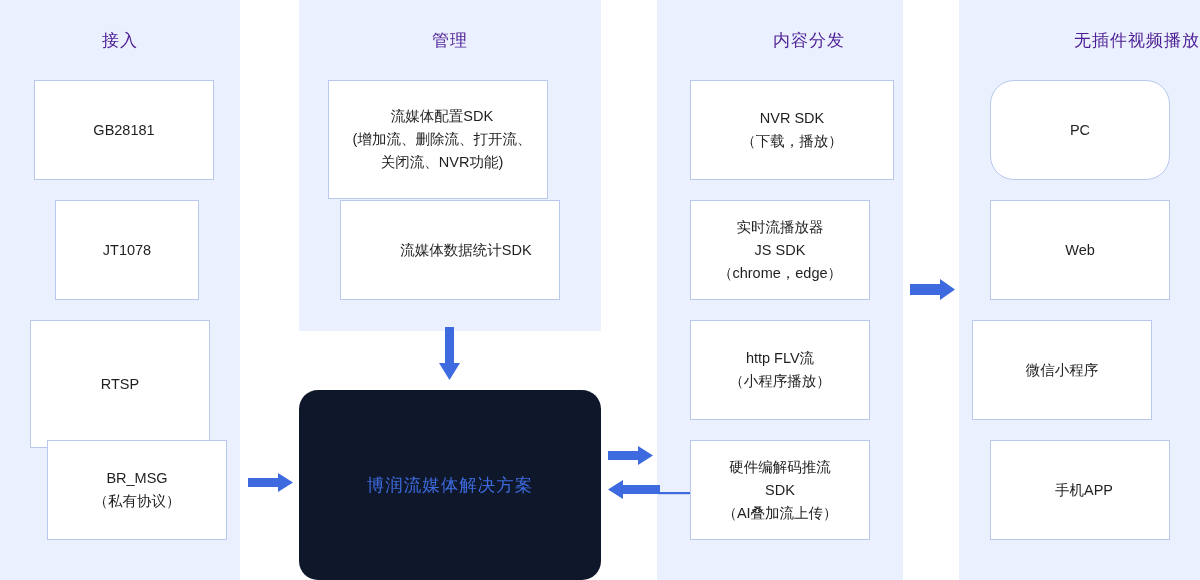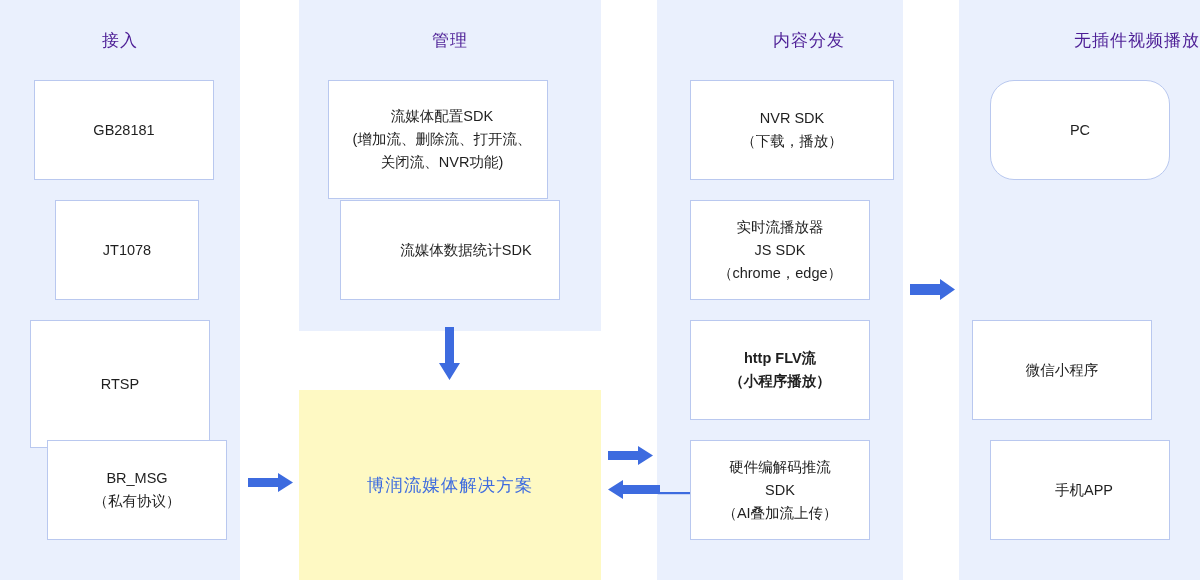--- a/index.html
+++ b/index.html
@@ -49,28 +49,29 @@
   .node span {
     display: block;
     width: 100%;
     padding: 0 6px;
     box-sizing: border-box;
     white-space: pre-line;
   }
   .solution-box {
     position: absolute;
     box-sizing: border-box;
-    background: #fef9c3;
+    background: #0f172a;
     display: flex;
     align-items: center;
     justify-content: center;
     text-align: center;
     color: #3d6bdf;
     font-size: 17.5px;
     letter-spacing: 1px;
+    border-radius: 19px;
   }
   .arrow {
     position: absolute;
   }
   .arrow svg {
     display: block;
   }
 </style>
 </head>
 <body>
@@ -116,32 +117,35 @@
 
   <div class="node" style="left:690px; top:80px; width:204px; height:100px;">
     <span>NVR SDK
 （下载，播放）</span>
   </div>
   <div class="node" style="left:690px; top:200px; width:180px; height:100px;align-items:center;">
     <span>实时流播放器
 JS SDK
 （chrome，edge）</span>
   </div>
-  <div class="node" style="left:690px; top:320px; width:180px; height:100px;font-weight:bold;">
+  <div class="node" style="left:690px; top:320px; width:180px; height:100px;">
     <span>http FLV流
 （小程序播放）</span>
   </div>
   <div class="node" style="left:690px; top:440px; width:180px; height:100px;">
     <span>硬件编解码推流
 SDK
 （AI叠加流上传）</span>
   </div>
 
   <div class="node" style="left:990px; top:80px; width:180px; height:100px;border-radius:24px;">
     <span>PC</span>
+  </div>
+  <div class="node" style="left:990px; top:200px; width:180px; height:100px;">
+    <span>Web</span>
   </div>
   <div class="node" style="left:972px; top:320px; width:180px; height:100px;">
     <span>微信小程序</span>
   </div>
   <div class="node" style="left:990px; top:440px; width:180px; height:100px;padding-left:8px;">
     <span>手机APP</span>
   </div>
 
   <div class="arrow" style="left:248px; top:473px;">
     <svg width="46" height="20" viewBox="0 0 46 20">

